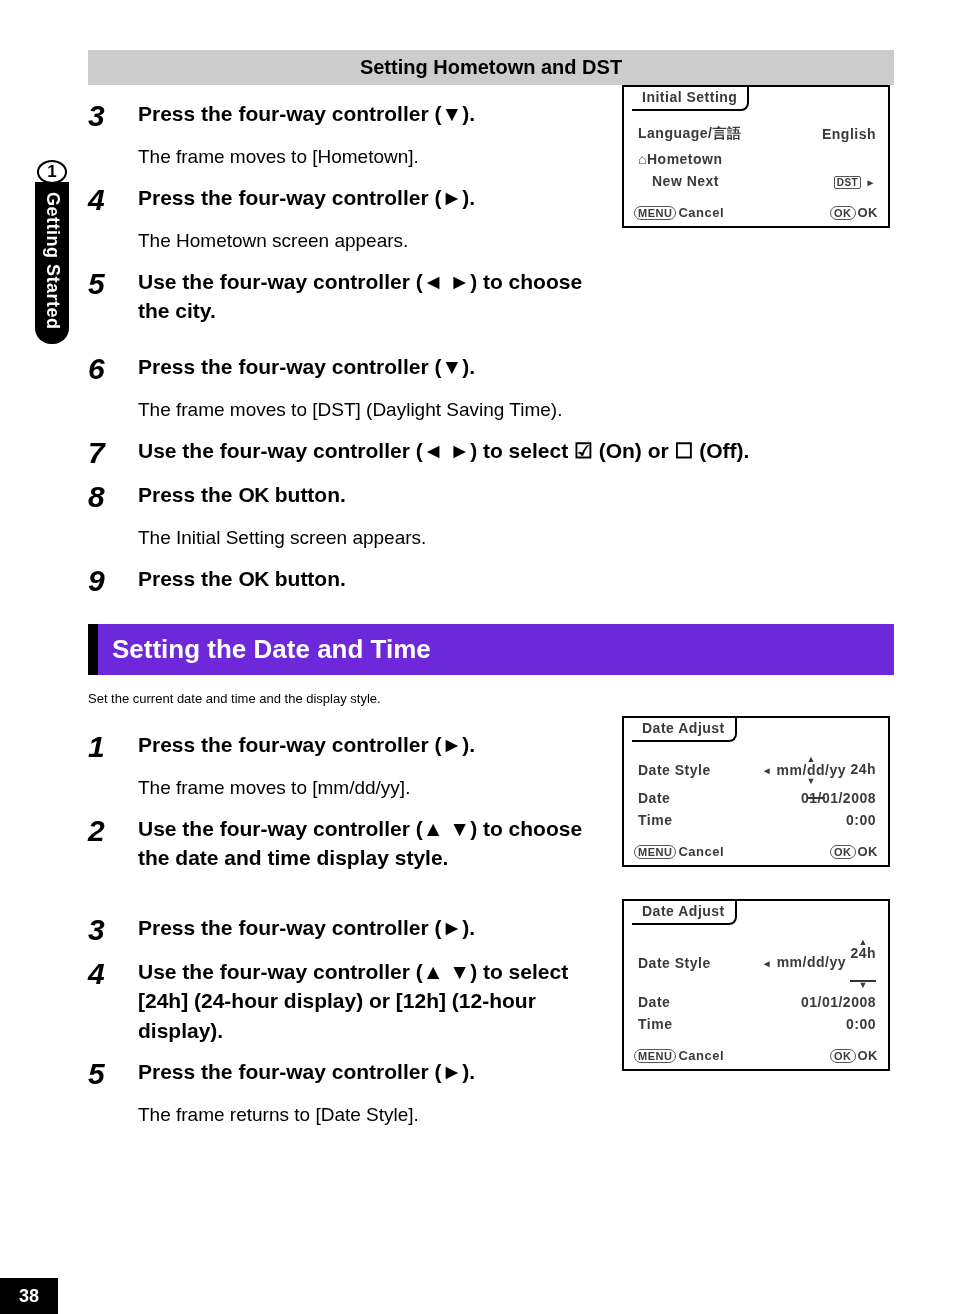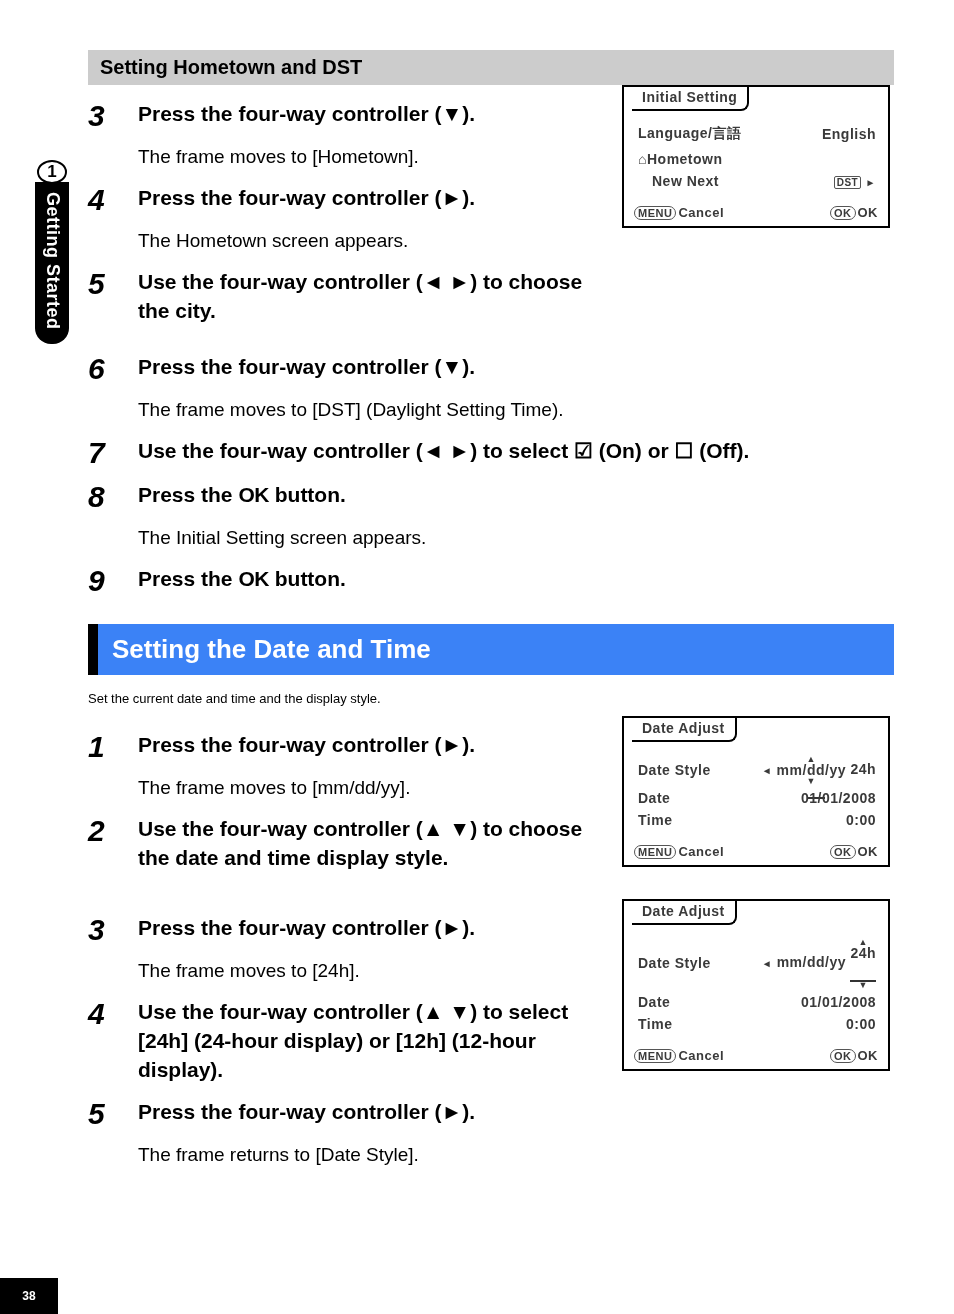--- a/index.html
+++ b/index.html
@@ -48,31 +48,32 @@
   }
   .page-num {
     position: absolute;
     left: 0;
     bottom: 0;
     width: 58px;
     height: 36px;
     background: #000;
     color: #fff;
     font-weight: bold;
-    font-size: 12px;
+    font-size: 18px;
     display: flex;
     align-items: center;
     justify-content: center;
   }
   .subhead {
     background: #ccc;
     color: #000;
     font-weight: bold;
     font-size: 20px;
     padding: 6px 12px;
+    text-align: center;
   }
   .steps {
     margin-top: 14px;
   }
   .step {
     display: flex;
     margin-bottom: 12px;
   }
   .step .num {
     font-size: 30px;
@@ -90,21 +91,21 @@
     font-size: 21px;
     line-height: 1.4;
   }
   .step .desc {
     font-size: 19px;
     margin-top: 16px;
     line-height: 1.4;
   }
   .arrow { font-family: Arial; }
   .section-bar {
-    background: #3b82f6;
+    background: #6d28d9;
     color: #fff;
     font-weight: bold;
     font-size: 26px;
     padding: 10px 14px;
     margin-top: 28px;
     border-left: 10px solid #000;
   }
   .intro {
     font-size: 13px;
     margin: 16px 0 10px 0;
@@ -242,21 +243,21 @@
         </div>
       </div>
     </div>
   </div>
 
   <div class="steps">
     <div class="step">
       <div class="num">6</div>
       <div class="body">
         <div class="title"><span>Press the four-way controller (</span><span class="arrow">▼</span><span>).</span></div>
-        <div class="desc">The frame moves to [DST] (Daylight Setting Time).</div>
+        <div class="desc">The frame moves to [DST] (Daylight Saving Time).</div>
       </div>
     </div>
     <div class="step">
       <div class="num">7</div>
       <div class="body">
         <div class="title"><span>Use the four-way controller (</span><span class="arrow">◄ ►</span><span>) to select </span><span class="chk">☑</span><span> (On) or </span><span class="chk">☐</span><span> (Off).</span></div>
       </div>
     </div>
     <div class="step">
       <div class="num">8</div>
@@ -327,21 +328,20 @@
     </div>
   </div>
 
   <div class="two-col" style="margin-top:10px;">
     <div class="left">
       <div class="steps">
         <div class="step">
           <div class="num">3</div>
           <div class="body">
             <div class="title"><span>Press the four-way controller (</span><span class="arrow">►</span><span>).</span></div>
-            <div class="desc">The frame moves to [24h].</div>
           </div>
         </div>
         <div class="step">
           <div class="num">4</div>
           <div class="body">
             <div class="title"><span>Use the four-way controller (</span><span class="arrow">▲ ▼</span><span>) to select [24h] (24-hour display) or [12h] (12-hour display).</span></div>
           </div>
         </div>
         <div class="step">
           <div class="num">5</div>

